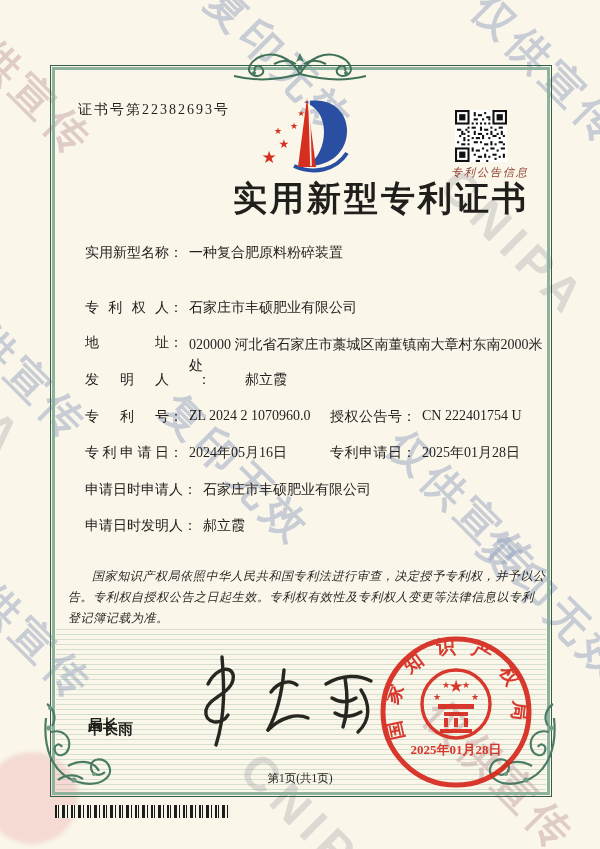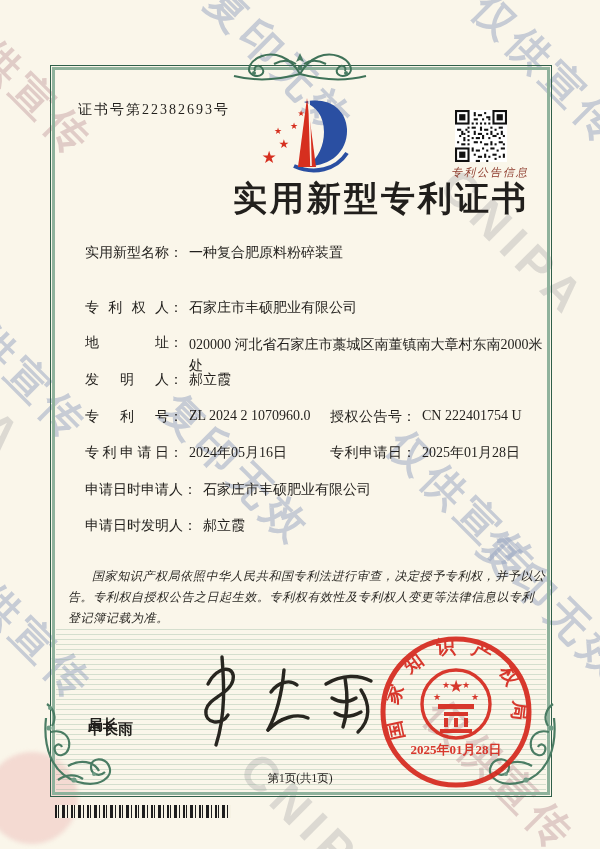--- a/index.html
+++ b/index.html
@@ -47,21 +47,21 @@
   .title{position:absolute;left:0;top:176px;width:491px;text-align:right;
       font-size:34px;font-weight:bold;letter-spacing:3px;margin-left:38px;}
 
   .row{position:absolute;left:85px;font-size:14px;display:flex;align-items:flex-start;}
   .flabel{display:inline-block;width:84px;text-align:justify;text-align-last:justify;
       white-space:nowrap;}
   .flabel.wide{width:98px;text-align-last:auto;}
   .colon{display:inline-block;margin-right:6px;}
   .fval{display:inline-block;}
   .r-name{top:244px;} .r-patentee{top:299px;} .r-address{top:334px;}
-  .r-inventor{top:371px;} .r-nums{top:408px;} .r-dates{top:444px;}
+  .r-inventor{top:371px;gap:28px;} .r-nums{top:408px;} .r-dates{top:444px;}
   .r-app{top:481px;} .r-inv2{top:517px;}
   .col-l{display:flex;width:245px;}
   .col-r{display:flex;position:absolute;left:245px;top:0;}
   .col-r .flabel{width:72px;}
   .addr-val{width:362px;line-height:21px;}
   .two{position:relative;width:470px;}
 
   .body-text{position:absolute;left:68px;top:566px;width:478px;font-size:12px;
       line-height:21px;font-style:italic;letter-spacing:0.6px;text-indent:2em;color:#2a2824;}
 

